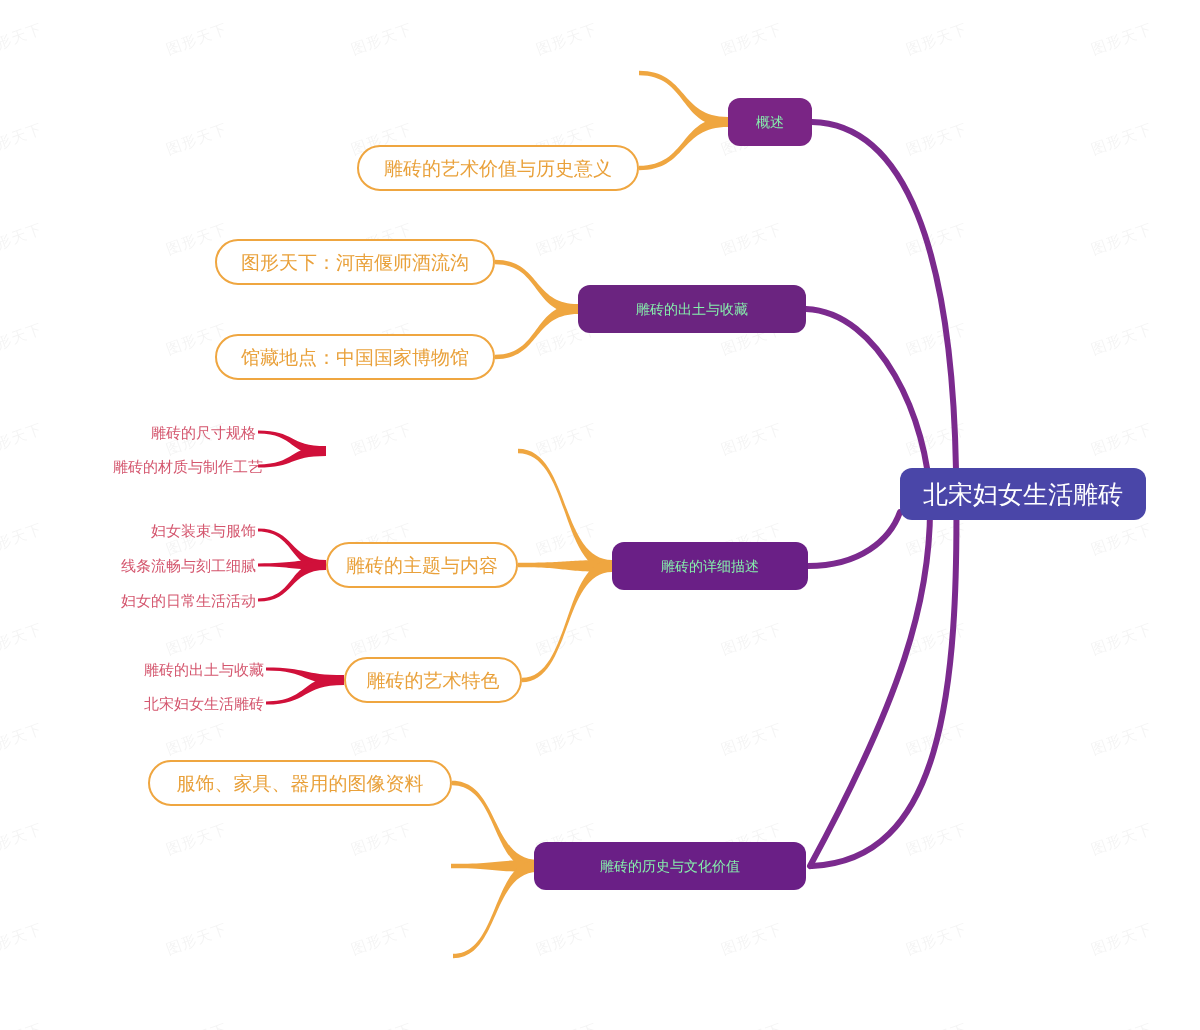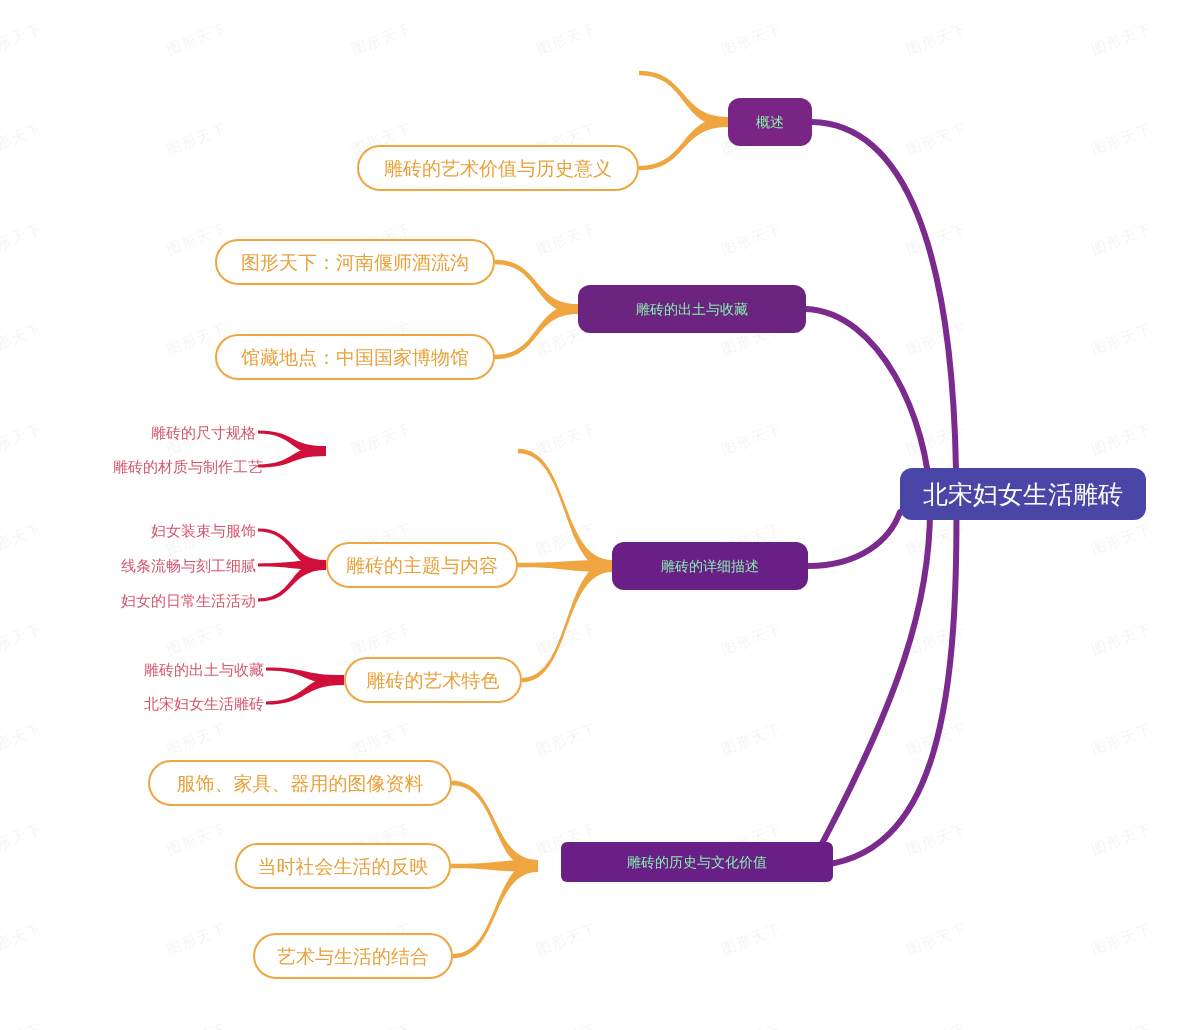--- a/index.html
+++ b/index.html
@@ -252,26 +252,20 @@
   <div class="node l2" style="left:344px; top:657px; width:178px; height:46px;">
     <span>雕砖的艺术特色</span>
   </div>
   <div class="node l3" style="left:84px; top:658px; width:180px; height:22px;">
     <span>雕砖的出土与收藏</span>
   </div>
   <div class="node l3" style="left:84px; top:692px; width:180px; height:22px;">
     <span>北宋妇女生活雕砖</span>
   </div>
 
-  <div class="node l1 p-deep" style="left:561px; top:842px; width:272px; height:40px;border-radius:6px;">
+  <div class="node l1 p-deep" style="left:534px; top:842px; width:272px; height:48px;">
     <span>雕砖的历史与文化价值</span>
   </div>
   <div class="node l2" style="left:148px; top:760px; width:304px; height:46px;font-family:Liberation Serif, serif;">
     <span>服饰、家具、器用的图像资料</span>
   </div>
-  <div class="node l2" style="left:235px; top:843px; width:216px; height:46px;">
-    <span>当时社会生活的反映</span>
-  </div>
-  <div class="node l2" style="left:253px; top:933px; width:200px; height:46px;">
-    <span>艺术与生活的结合</span>
-  </div>
 
 </div>
 
 </body></html>

